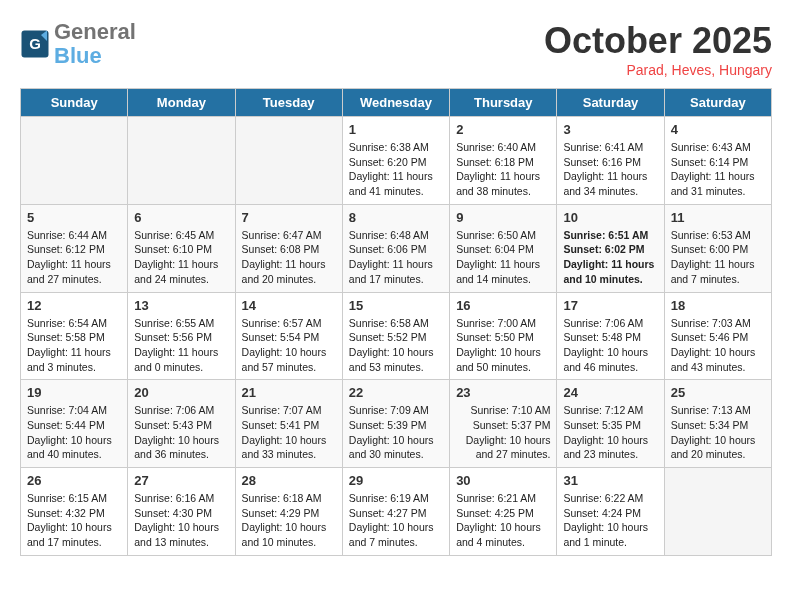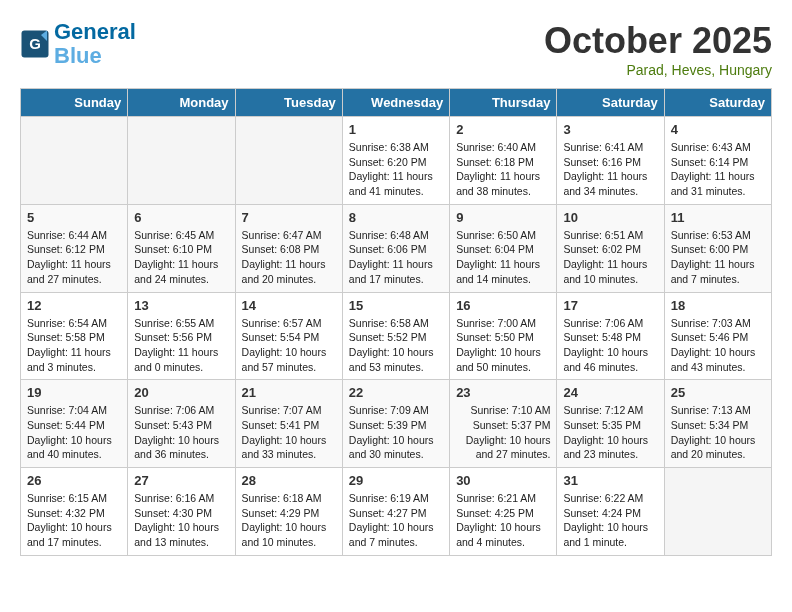--- a/index.html
+++ b/index.html
@@ -20,48 +20,48 @@
       display: flex;
       align-items: center;
     }
     .logo-text {
       font-size: 22px;
       font-weight: bold;
       color: #333;
       line-height: 1.1;
     }
     .logo-text span {
-      color: #0369a1;
+      color: #737373;
     }
     .logo-icon {
       width: 30px;
       height: 30px;
       margin-right: 4px;
     }
     .title-block {
       text-align: right;
     }
     .month-title {
       font-size: 36px;
       font-weight: bold;
       color: #333;
     }
     .location {
       font-size: 14px;
-      color: #4d7c0f;
+      color: #ef4444;
     }
     table {
       width: 100%;
       border-collapse: collapse;
       table-layout: fixed;
     }
     th {
       background-color: #2471a3;
       color: #fff;
-      text-align: right;
+      text-align: center;
       padding: 6px 6px;
       font-size: 13px;
       font-weight: bold;
       border: 1px solid #ccc;
     }
     td {
       border: 1px solid #ccc;
       vertical-align: top;
       padding: 5px 6px;
       font-size: 11px;
@@ -189,21 +189,21 @@
         </td>
         <td>
           <span class="day-num">9</span>
           <div class="cell-text" style="white-space: pre-line;">Sunrise: 6:50 AM
 Sunset: 6:04 PM
 Daylight: 11 hours
 and 14 minutes.</div>
         </td>
         <td>
           <span class="day-num">10</span>
-          <div class="cell-text" style="white-space: pre-line;">Sunrise: 6:51 AM
+          <div class="cell-text" style="white-space: pre-line; font-weight: bold;">Sunrise: 6:51 AM
 Sunset: 6:02 PM
 Daylight: 11 hours
 and 10 minutes.</div>
         </td>
         <td>
           <span class="day-num">11</span>
           <div class="cell-text" style="white-space: pre-line;">Sunrise: 6:53 AM
 Sunset: 6:00 PM
 Daylight: 11 hours
 and 7 minutes.</div>

